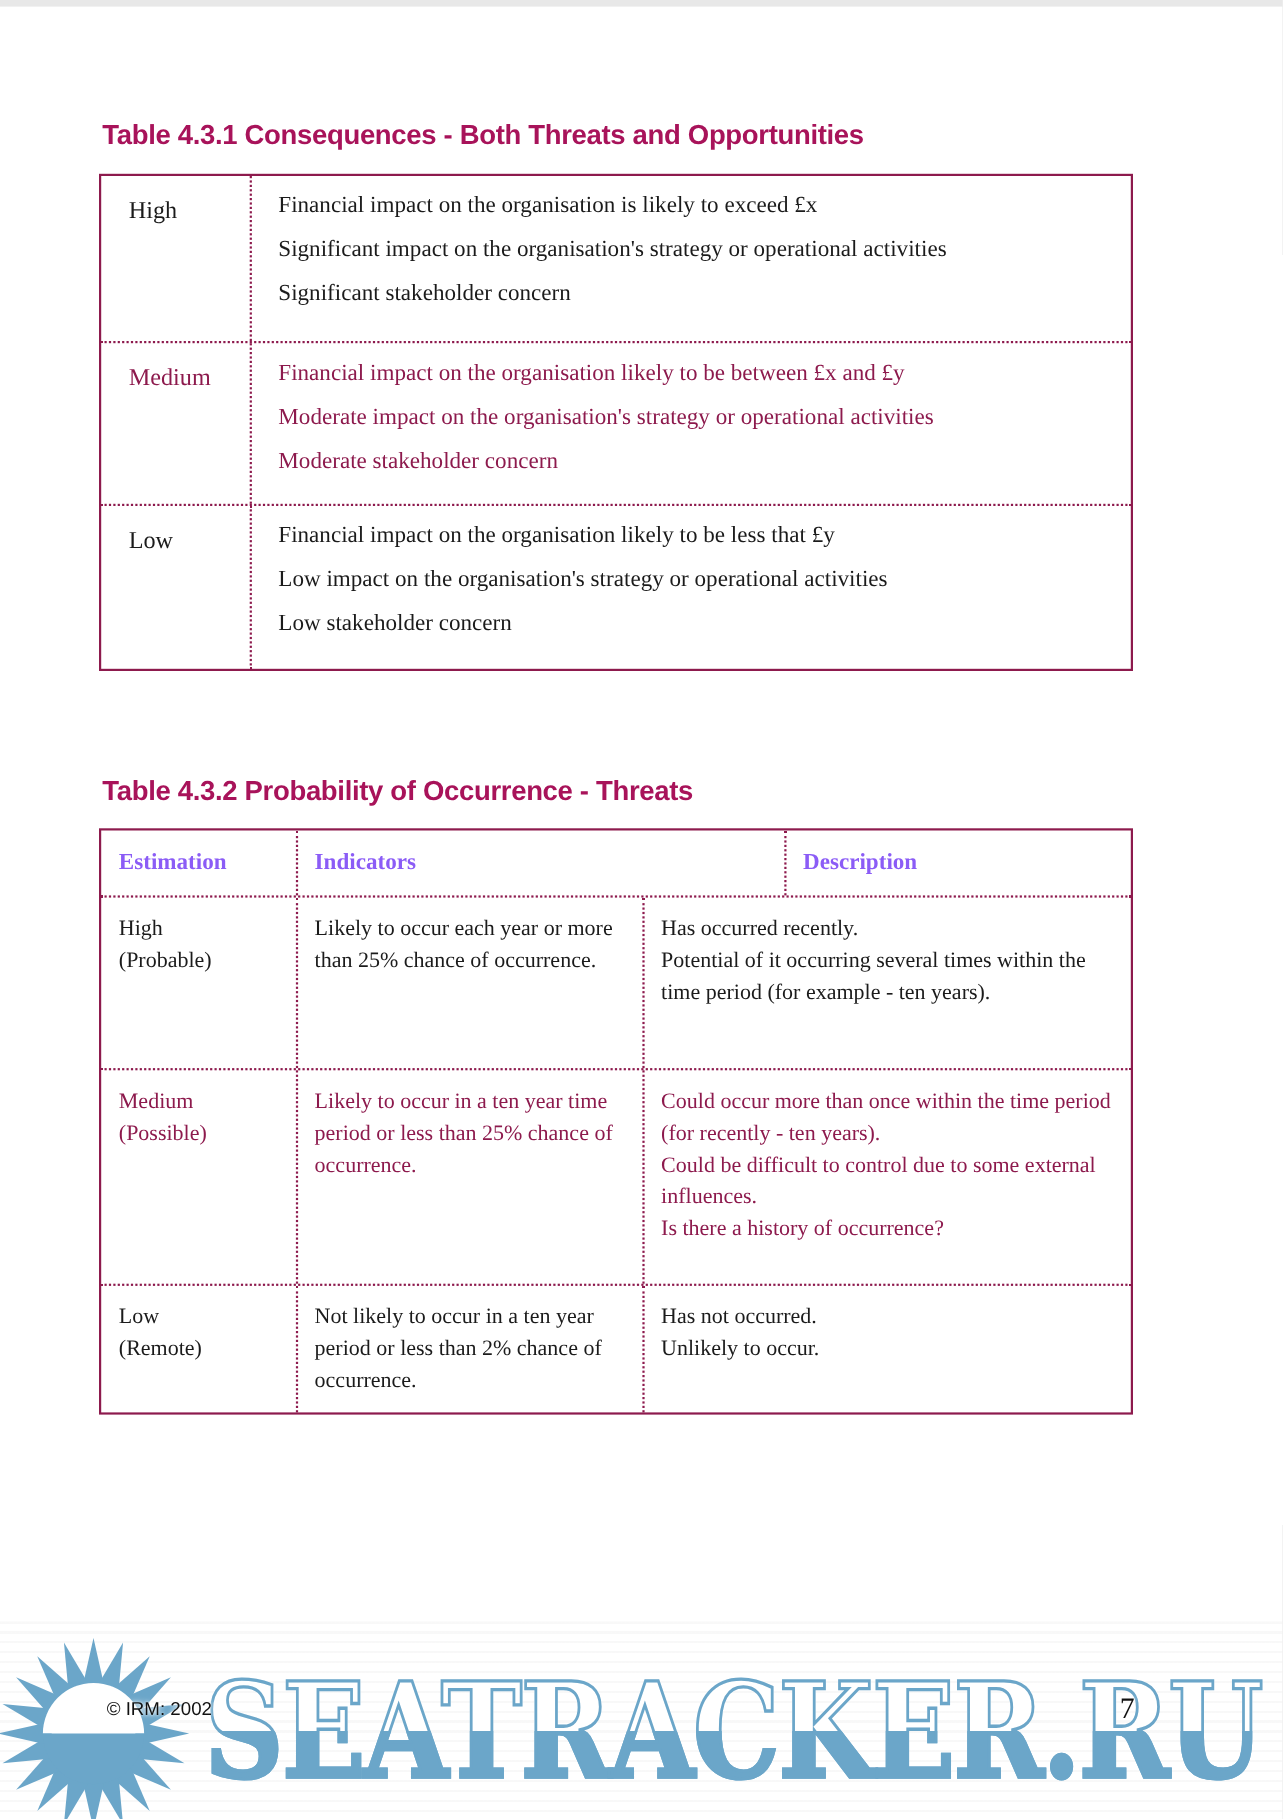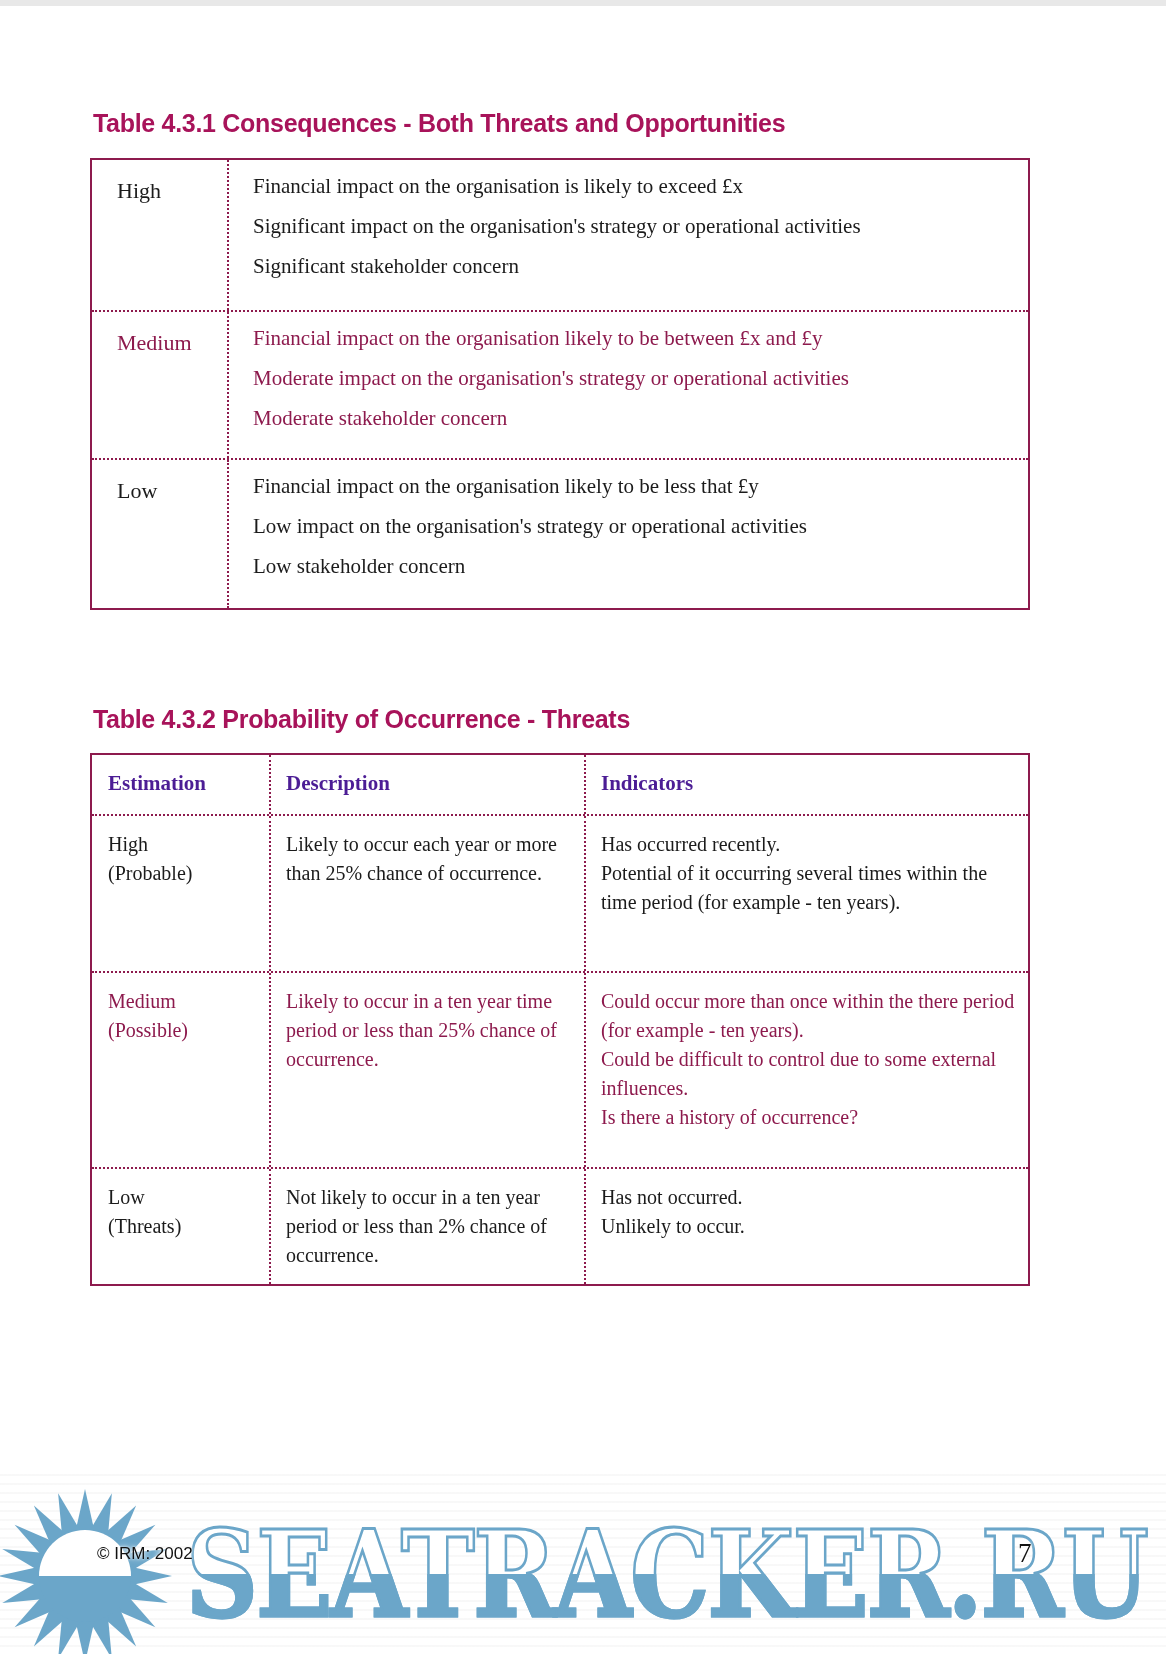--- a/index.html
+++ b/index.html
@@ -45,21 +45,21 @@
   #t1r2 { height:148px; }
   #t1r3 { height:150px; }
 
   
   #table2 { top:747px; height:533px; font-size:20px; }
   #table2 .c1 { width:177px; flex:0 0 177px; padding:14px 6px 0 16px; }
   #table2 .c2 { width:315px; flex:0 0 315px; border-left:2px dotted #8D1A4D; padding:14px 12px 0 15px; }
   #table2 .c3 { flex:1 1 auto; border-left:2px dotted #8D1A4D; padding:14px 10px 0 15px; }
   #table2 .hrow { height:59px; }
   #table2 .hrow .cell {
-    font-weight:bold; color:#4c1d95; font-size:21px; padding-top:16px;
+    font-weight:bold; color:#8b5cf6; font-size:21px; padding-top:16px;
   }
   #t2r1 { height:157px; }
   #t2r2 { height:196px; }
   #t2r3 { height:117px; }
   #table2 p { margin:0; line-height:29px; }
 
   
   .scan-noise {
     position:absolute; left:0; top:1468px; width:1166px; height:186px;
     background:repeating-linear-gradient(
@@ -121,22 +121,22 @@
         <p>Low stakeholder concern</p>
       </div>
     </div>
   </div>
 
   <div class="tbl-title" id="title2">Table 4.3.2 Probability of Occurrence - Threats</div>
 
   <div class="rtable" id="table2">
     <div class="rrow hrow">
       <div class="cell c1">Estimation</div>
+      <div class="cell c3">Indicators</div>
       <div class="cell c2">Description</div>
-      <div class="cell c3">Indicators</div>
     </div>
 
     <div class="rrow" id="t2r1">
       <div class="cell c1">
         <p>High</p>
         <p>(Probable)</p>
       </div>
       <div class="cell c2">
         <p>Likely to occur each year or more than 25% chance of occurrence.</p>
       </div>
@@ -148,30 +148,30 @@
 
     <div class="rrow em" id="t2r2">
       <div class="cell c1">
         <p>Medium</p>
         <p>(Possible)</p>
       </div>
       <div class="cell c2">
         <p>Likely to occur in a ten year time period or less than 25% chance of occurrence.</p>
       </div>
       <div class="cell c3">
-        <p>Could occur more than once within the there period (for example - ten years).</p>
+        <p>Could occur more than once within the time period (for recently - ten years).</p>
         <p>Could be difficult to control due to some external influences.</p>
         <p>Is there a history of occurrence?</p>
       </div>
     </div>
 
     <div class="rrow" id="t2r3">
       <div class="cell c1">
         <p>Low</p>
-        <p>(Threats)</p>
+        <p>(Remote)</p>
       </div>
       <div class="cell c2">
         <p>Not likely to occur in a ten year period or less than 2% chance of occurrence.</p>
       </div>
       <div class="cell c3">
         <p>Has not occurred.</p>
         <p>Unlikely to occur.</p>
       </div>
     </div>
   </div>

